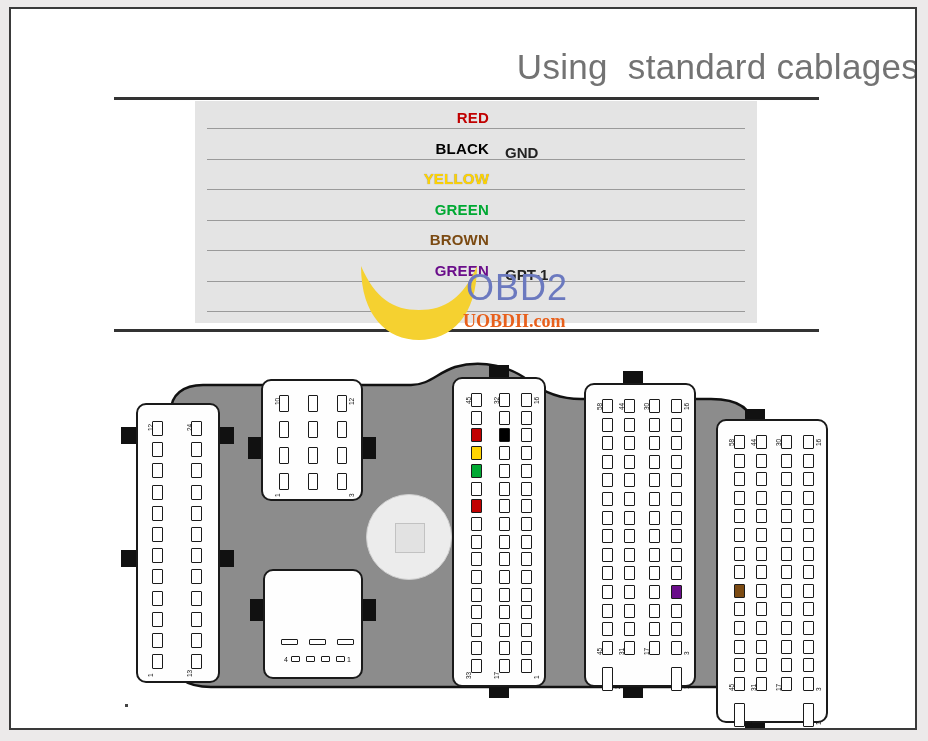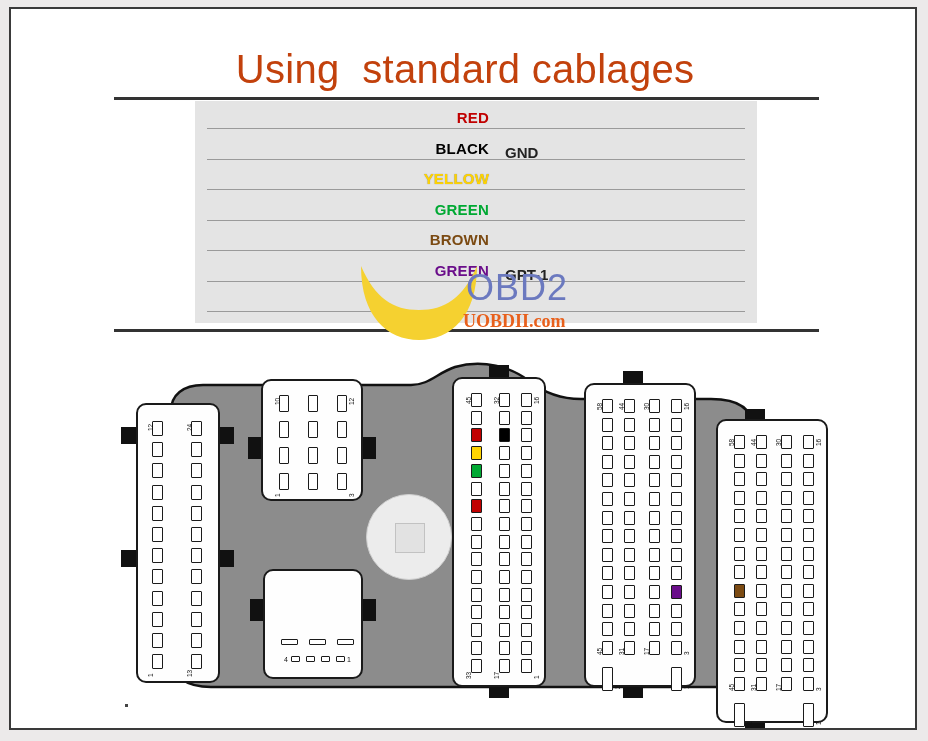--- a/index.html
+++ b/index.html
@@ -16,24 +16,24 @@
     width:908px;height:723px;
     background:#ffffff;
     border:2px solid #3a3a3a;
     box-sizing:border-box;
     overflow:hidden;
   }
 
   
   #title{
     position:absolute;left:0;top:38px;width:908px;
-    text-align:center;
-    font-size:40px;
+    text-align:right;
+    font-size:35px;
     font-weight:400;
-    color:#c2410c;
+    color:#737373;
     letter-spacing:0.3px;
     white-space:pre;
   }
 
   
   .hrule{
     position:absolute;
     height:3px;background:#333333;
   }
   #rule-top{left:103px;top:88px;width:705px;}

